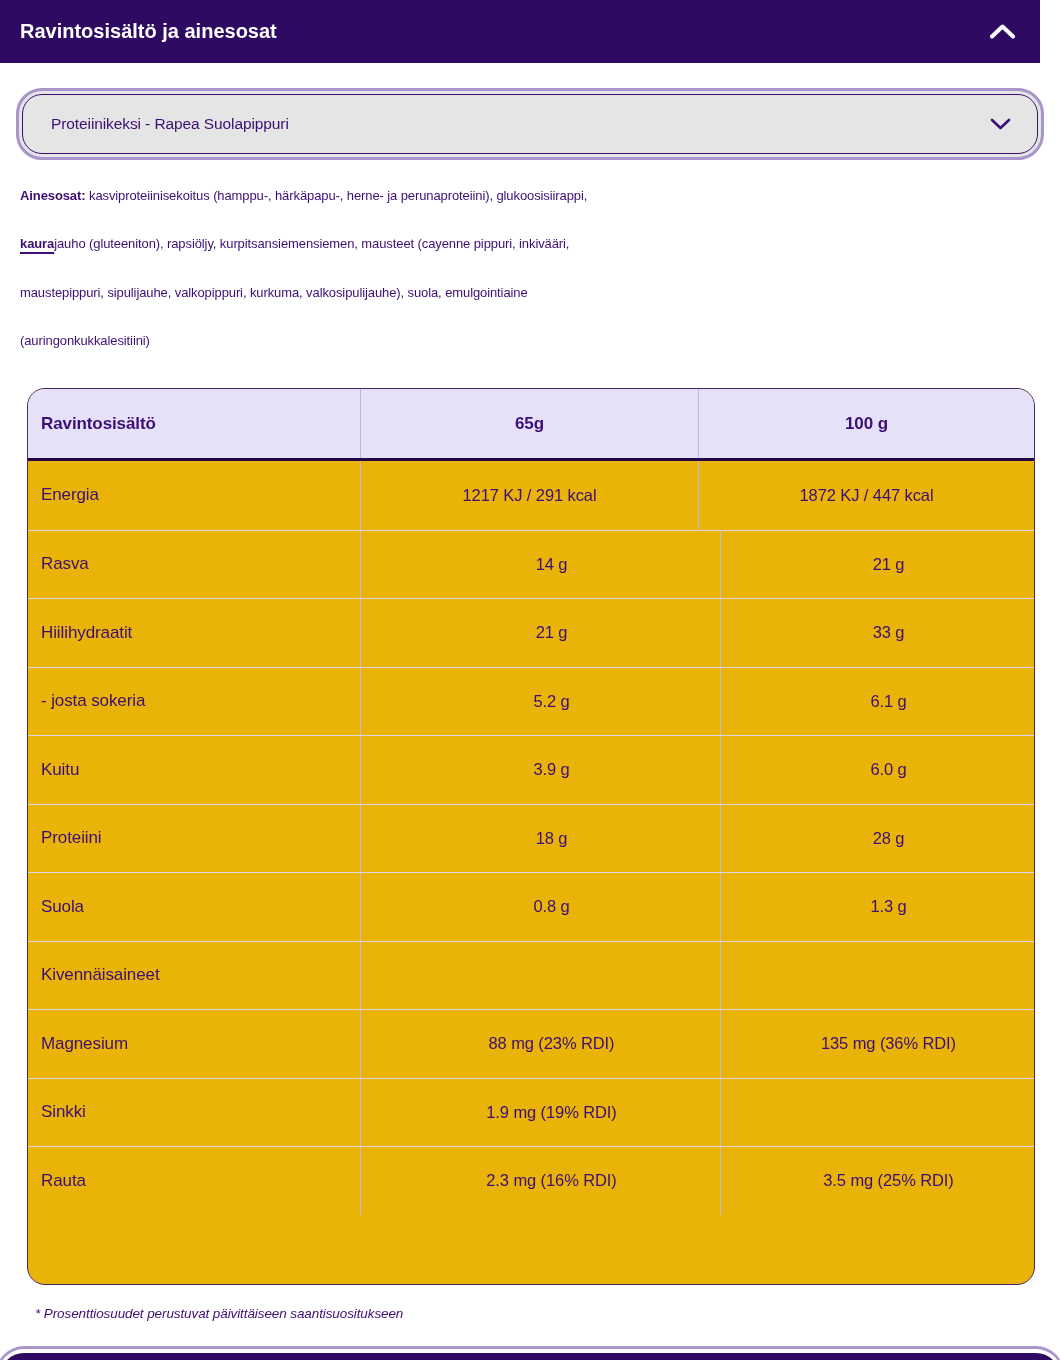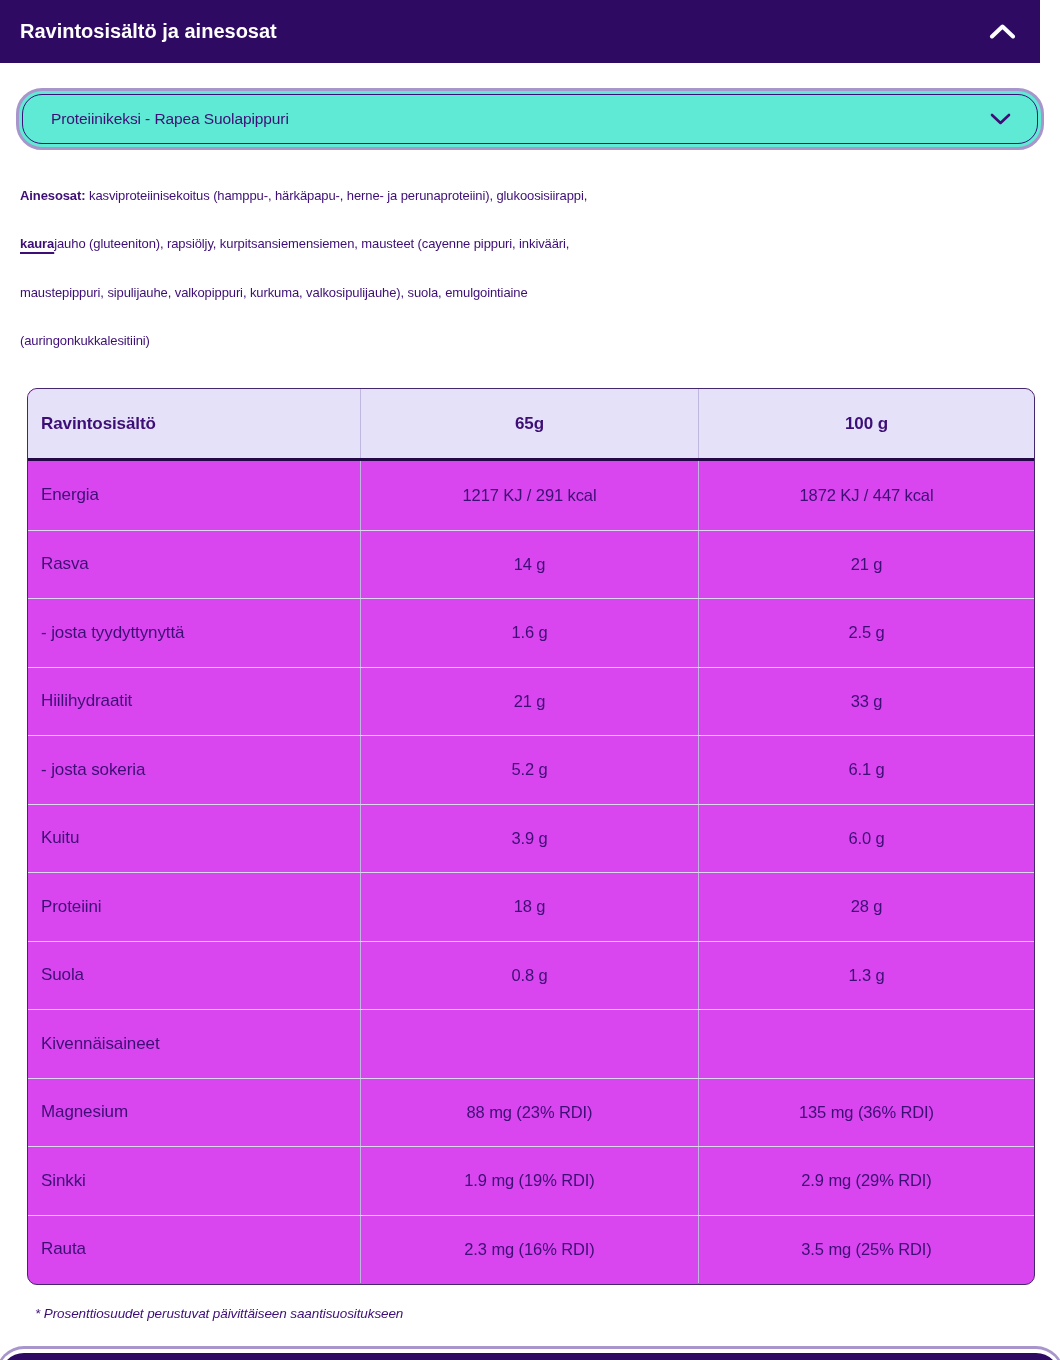--- a/index.html
+++ b/index.html
@@ -26,24 +26,24 @@
   .acc-header{
     position:absolute;top:0;left:0;width:1040px;height:63px;
     background:var(--header-bg);
     display:flex;align-items:center;justify-content:space-between;
     padding:0 24px 0 20px;
   }
   .acc-title{color:#ffffff;font-size:20px;font-weight:700;letter-spacing:0;}
   .chev-up{display:flex;align-items:center;justify-content:center;cursor:pointer;}
   
   .select-outer{
-    position:absolute;top:88px;left:16px;width:1028px;height:62px;
+    position:absolute;top:88px;left:16px;width:1028px;height:72px;
     border:3px solid var(--ring);
     border-radius:26px;
-    background:#5eead4;
+    background:#e5e5e5;
     padding:3px;
     cursor:pointer;
   }
   .select-inner{
     width:100%;height:100%;
     border:1.5px solid var(--text-purple);
     border-radius:20px;
     display:flex;align-items:center;justify-content:space-between;
     padding:0 26px 0 28px;
   }
@@ -53,35 +53,35 @@
     position:absolute;top:172px;left:20px;width:1004px;
     font-size:13px;line-height:48.3px;color:var(--text-purple);
   }
   .ing-line{display:block;white-space:nowrap;}
   .b{font-weight:700;}
   .u{text-decoration:underline;text-underline-offset:4px;text-decoration-thickness:1.5px;}
   
   .ntable{
     position:absolute;top:388px;left:27px;width:1008px;height:897px;
     border:1.5px solid var(--table-border);
-    border-radius:10px;
+    border-radius:18px;
     overflow:hidden;
-    background:#d946ef;
+    background:#eab308;
   }
   .thead{
     display:grid;grid-template-columns:333px 338px 1fr;
     height:72px;
     background:var(--table-header-bg);
     border-bottom:3px solid var(--dark-border);
   }
   .trow{
     display:grid;grid-template-columns:333px 338px 1fr;
     height:68.5px;
   }
-  .trow + .trow{border-top:1px solid var(--row-divider);}
+  .trow + .trow{border-top:1px solid var(--row-divider);gap:22px;}
   .cell{display:flex;align-items:center;font-size:16.5px;color:var(--text-purple);}
   .cell.c0{justify-content:flex-start;padding-left:13px;font-weight:400;font-size:17px;}
   .cell.c1,.cell.c2{justify-content:center;}
   .cell.c0,.cell.c1{border-right:1px solid var(--divider);}
   .thead .cell{font-weight:700;font-size:17px;}
   
   .footnote{
     position:absolute;top:1306px;left:35px;
     font-size:13.5px;font-style:italic;color:var(--text-purple);
   }
@@ -135,25 +135,20 @@
         <div class="cell c0">Energia</div>
         <div class="cell c1">1217 KJ / 291 kcal</div>
         <div class="cell c2">1872 KJ / 447 kcal</div>
       </div>
       <div class="trow">
         <div class="cell c0">Rasva</div>
         <div class="cell c1">14 g</div>
         <div class="cell c2">21 g</div>
       </div>
       <div class="trow">
-        <div class="cell c0">- josta tyydyttynyttä</div>
-        <div class="cell c1">1.6 g</div>
-        <div class="cell c2">2.5 g</div>
-      </div>
-      <div class="trow">
         <div class="cell c0">Hiilihydraatit</div>
         <div class="cell c1">21 g</div>
         <div class="cell c2">33 g</div>
       </div>
       <div class="trow">
         <div class="cell c0">- josta sokeria</div>
         <div class="cell c1">5.2 g</div>
         <div class="cell c2">6.1 g</div>
       </div>
       <div class="trow">
@@ -177,21 +172,20 @@
         <div class="cell c2"></div>
       </div>
       <div class="trow">
         <div class="cell c0">Magnesium</div>
         <div class="cell c1">88 mg (23% RDI)</div>
         <div class="cell c2">135 mg (36% RDI)</div>
       </div>
       <div class="trow">
         <div class="cell c0">Sinkki</div>
         <div class="cell c1">1.9 mg (19% RDI)</div>
-        <div class="cell c2">2.9 mg (29% RDI)</div>
       </div>
       <div class="trow">
         <div class="cell c0">Rauta</div>
         <div class="cell c1">2.3 mg (16% RDI)</div>
         <div class="cell c2">3.5 mg (25% RDI)</div>
       </div>
     </div>
 </div>
 
 <p class="footnote">* Prosenttiosuudet perustuvat päivittäiseen saantisuositukseen</p>

